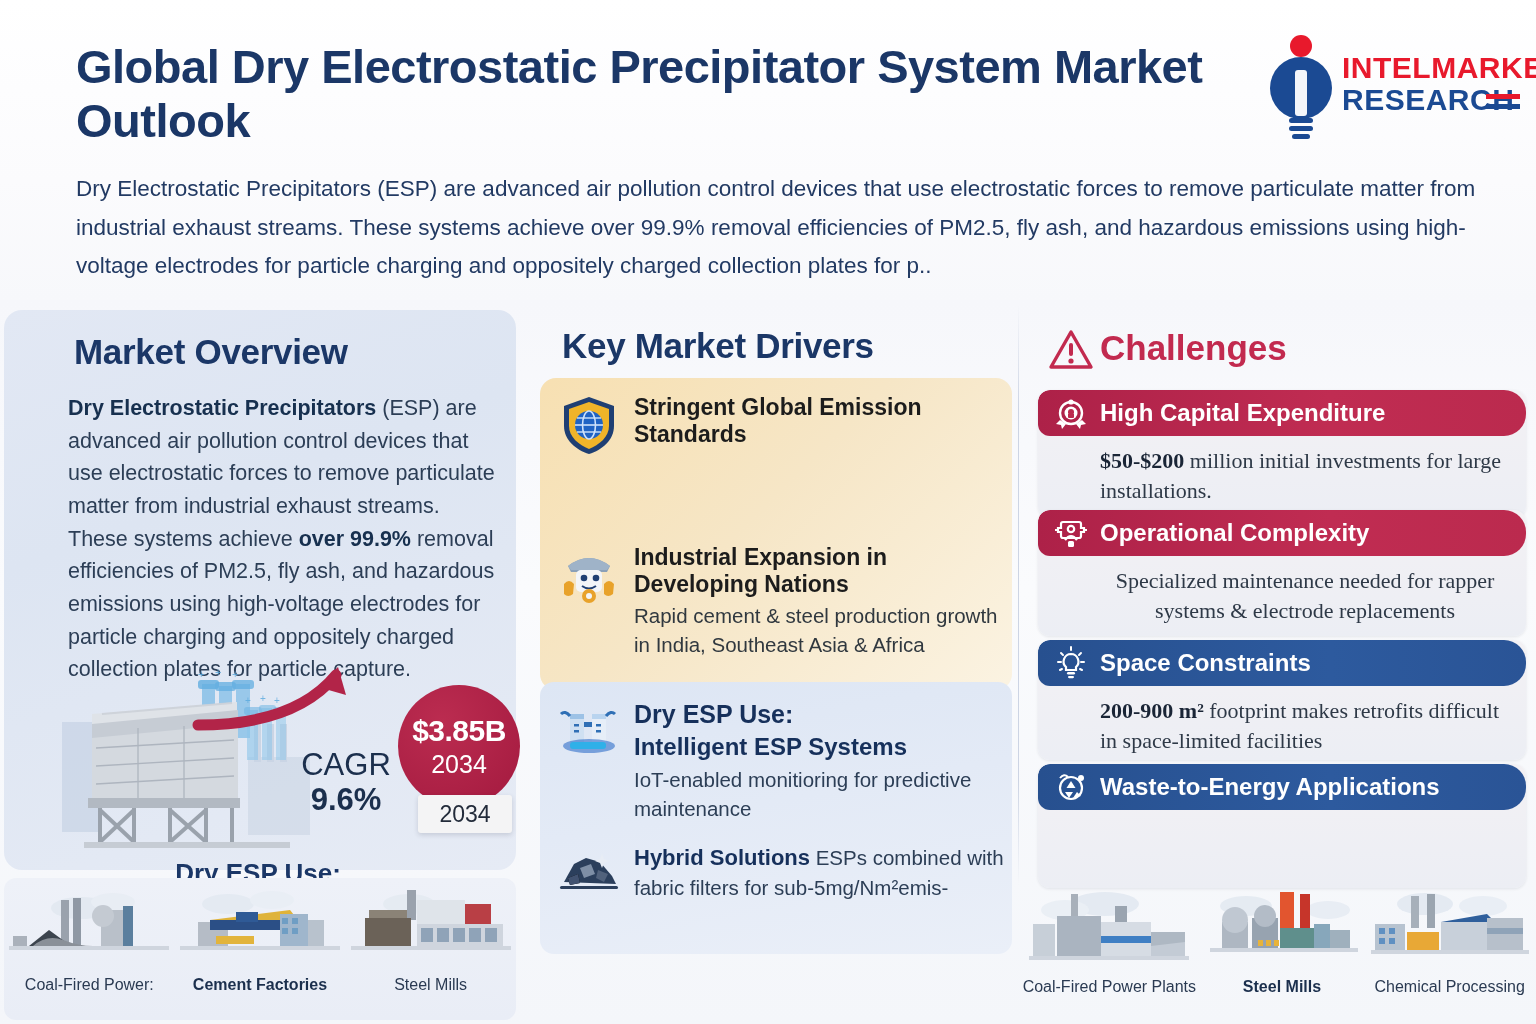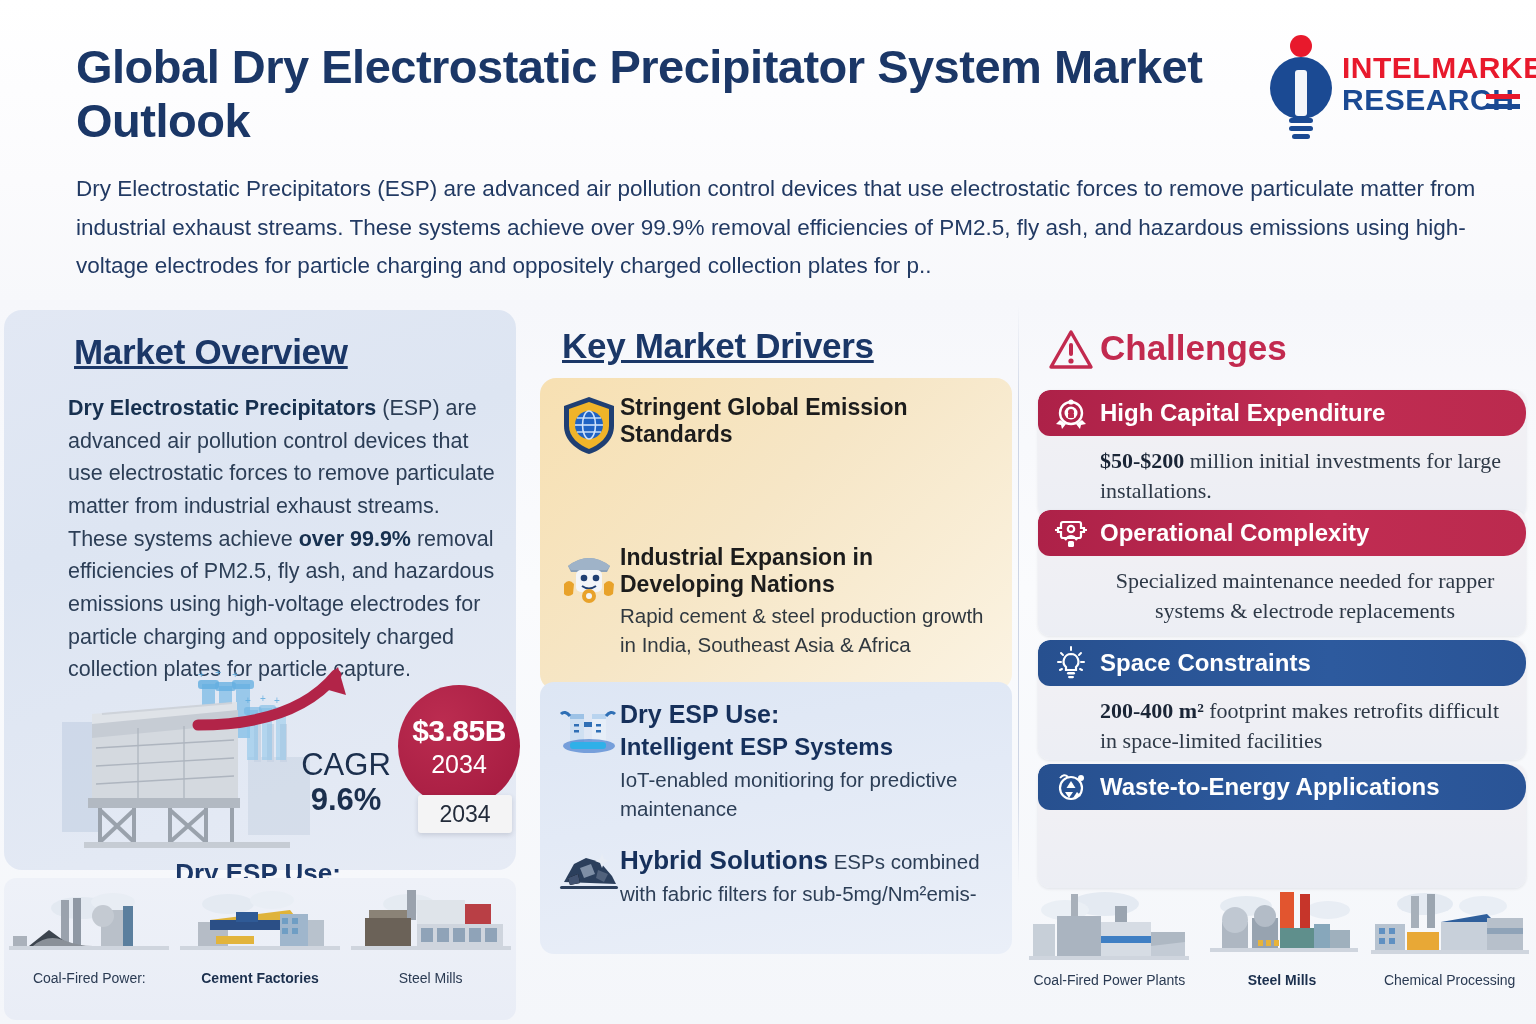--- a/index.html
+++ b/index.html
@@ -47,21 +47,21 @@
     background: linear-gradient(180deg,rgba(200,208,225,0) 0%, rgba(190,200,220,.75) 18%, rgba(190,200,220,.75) 82%, rgba(200,208,225,0) 100%);
   }
 
   
   .col-overview {
     position: absolute; left: 4px; top: 310px; width: 512px; height: 560px;
     background: linear-gradient(160deg,#e2e8f4 0%, #dde5f2 35%, #e6ebf5 100%);
     border-radius: 18px;
   }
   .sec-title {
-    font-size: 35px; font-weight: bold; color: #1b3767; letter-spacing: -0.3px; text-decoration: underline;
+    font-size: 35px; font-weight: bold; color: #1b3767; letter-spacing: -0.3px;
   }
   .ov-title { position: absolute; left: 70px; top: 22px; }
   .ov-body {
     position: absolute; left: 64px; top: 82px; width: 428px;
     font-size: 21.5px; line-height: 1.52; color: #2c3e56;
   }
   .ov-body b { color: #17304f; font-weight: bold; }
 
   
   .factory-ill { position: absolute; left: 62px; top: 662px; width: 250px; height: 195px; }
@@ -96,37 +96,37 @@
   }
   .esp-strip {
     position: absolute; left: 4px; top: 878px; width: 512px; height: 142px;
     background: linear-gradient(180deg,#eef1f8 0%, #e9edf6 100%);
     border-radius: 12px;
   }
   .ind-row { position: absolute; left: 0; top: 0; width: 100%; height: 100%;
              display: flex; justify-content: space-around; align-items: flex-start; padding-top: 8px; }
   .ind-item { width: 160px; text-align: center; }
   .ind-pic { width: 160px; height: 82px; position: relative; }
-  .ind-cap { font-size: 14px; color: #2a3a52; margin-top: 2px; white-space: nowrap; }
+  .ind-cap { font-size: 16px; color: #2a3a52; margin-top: 8px; white-space: nowrap; }
   .ind-cap.bold { font-weight: bold; color: #1b2f4d; }
 
   
   .col-drivers { position: absolute; left: 536px; top: 310px; width: 480px; }
   .dr-title { position: absolute; left: 26px; top: 16px; }
   .card-gold {
     position: absolute; left: 4px; top: 68px; width: 472px; height: 312px;
     border-radius: 16px;
     background: linear-gradient(135deg,#f7e0b2 0%, #f6e6c6 45%, #fbf3e2 100%);
   }
   .card-blue {
     position: absolute; left: 4px; top: 372px; width: 472px; height: 272px;
     border-radius: 14px;
     background: linear-gradient(170deg,#dde6f4 0%, #e3eaf6 45%, #eaeff8 100%);
   }
-  .drv { position: absolute; display: flex; gap: 0; }
+  .drv { position: absolute; display: flex; gap: 14px; }
   .drv .ic { width: 62px; height: 62px; flex: 0 0 62px; }
   .drv .tx { width: 374px; }
   .drv .h { font-size: 23px; font-weight: bold; color: #1c1c1c; line-height: 1.16; }
   .drv .h.blue { color: #16305b; font-size: 25px; }
   .drv .h.sub { font-size: 24px; color: #16305b; font-weight: bold; }
   .drv .p { font-size: 20.5px; line-height: 1.42; color: #30383f; margin-top: 4px; }
   .drv .p.b { color: #2c3e56; }
 
   
   .col-chal { position: absolute; left: 1030px; top: 310px; width: 500px; }
@@ -412,21 +412,21 @@
           <path d="M6 40 L16 22 L28 16 L42 20 L54 34 L58 42 Z" fill="#2b3f5c"></path>
           <polygon points="22,26 33,22 37,32 26,36" fill="#7e8fa6"></polygon>
           <polygon points="40,28 50,32 46,40 38,36" fill="#51627c"></polygon>
           <polygon points="10,36 20,32 22,41 12,43" fill="#4658714"></polygon>
           <polygon points="10,36 20,32 22,41 12,43" fill="#415270"></polygon>
           <rect x="2" y="44" width="58" height="3" rx="1.5" fill="#2b3f5c"></rect>
           <path d="M44 12 l2 5 l5 2 l-5 2 l-2 5 l-2 -5 l-5 -2 l5 -2 z" fill="#e8edf5"></path>
         </svg>
       </div>
       <div class="tx">
-        <div class="p b" style="margin-top:0;"><b style="font-size:26px;color:#16305b;">Hybrid Solutions</b><span> ESPs combined with fabric filters for sub-5mg/Nm²emis-</span></div>
+        <div class="p b" style="margin-top:0;"><b style="font-size:22px;color:#16305b;">Hybrid Solutions</b><span> ESPs combined with fabric filters for sub-5mg/Nm²emis-</span></div>
       </div>
     </div>
   </div>
 </div>
 
 <div class="col-chal">
   <div class="warn-icon">
     <svg width="46" height="44" viewBox="0 0 46 44">
       <path d="M23 4 L43 39 H3 Z" fill="none" stroke="#c22a4f" stroke-width="3.4" stroke-linejoin="round"></path>
       <rect x="21" y="15" width="4" height="13" rx="2" fill="#c22a4f"></rect>
@@ -483,21 +483,21 @@
             <line x1="27" y1="16" x2="30" y2="16"></line>
             <line x1="7" y1="7" x2="9" y2="9"></line>
             <line x1="27" y1="7" x2="25" y2="9"></line>
             <line x1="6" y1="24" x2="8" y2="23"></line>
             <line x1="28" y1="24" x2="26" y2="23"></line>
           </g>
         </svg>
       </div>
       <div class="t">Space Constraints</div>
     </div>
-    <div class="ch-body"><b>200-400 m²</b><span> footprint makes retrofits difficult in space-limited facilities</span></div>
+    <div class="ch-body"><b>200-900 m²</b><span> footprint makes retrofits difficult in space-limited facilities</span></div>
   </div>
 
   <div class="ch-card" style="top:454px; height:124px;">
     <div class="ch-head blue">
       <div class="ic">
         <svg width="34" height="34" viewBox="0 0 34 34">
           <circle cx="17" cy="18" r="11" fill="none" stroke="#fff" stroke-width="2.2"></circle>
           <path d="M17 11 l4.5 7 h-9 z" fill="#fff"></path>
           <path d="M11 22 l8 0 l-4 6 z" fill="#fff"></path>
           <path d="M23 22 l-4 6 l8 -2 z" fill="#fff"></path>

